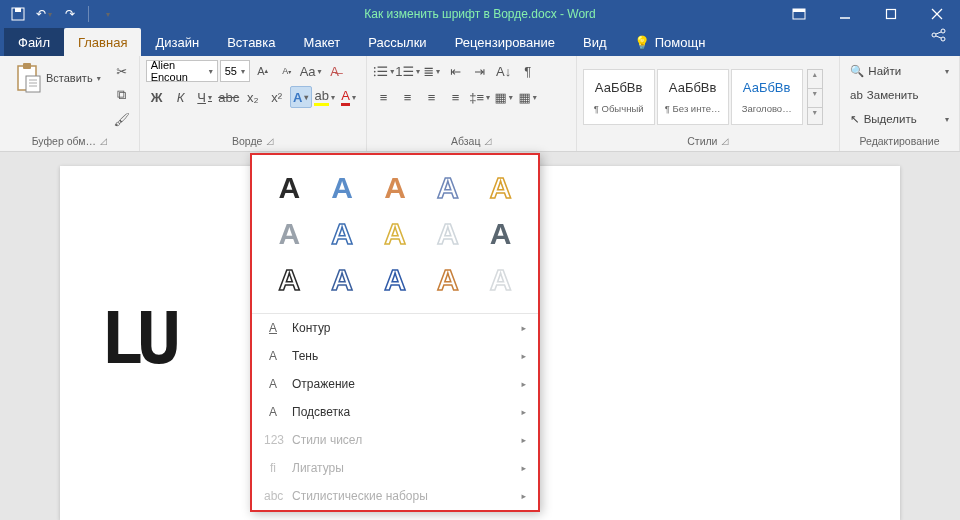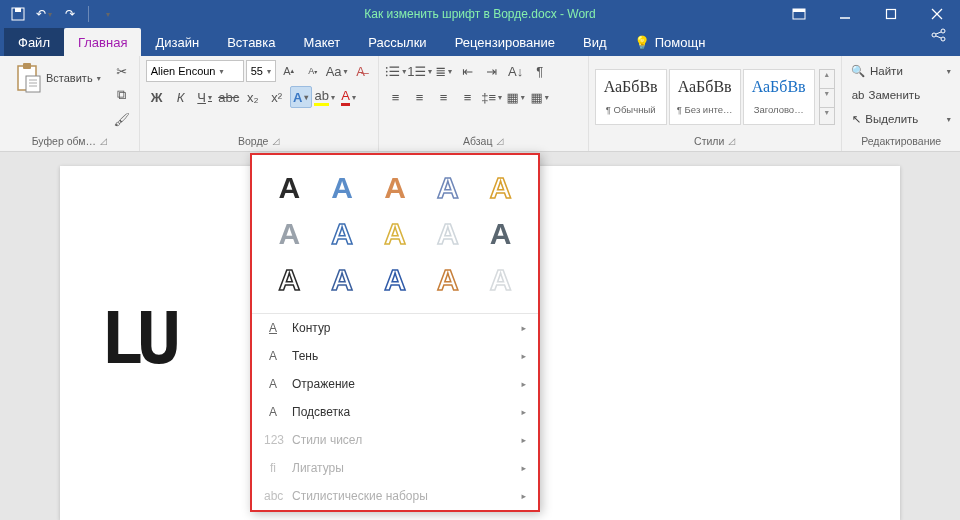--- a/index.html
+++ b/index.html
@@ -12,47 +12,47 @@
   .qat-sep { width: 1px; height: 16px; background: rgba(255,255,255,0.3); margin: 0 4px; }
   .title-text { position: absolute; left: 50%; transform: translateX(-50%); font-size: 12px; color: #86efac; }
   .winctl { position: absolute; right: 0; display: flex; }
   .winctl-btn { width: 46px; height: 28px; display: flex; align-items: center; justify-content: center; color: #fff; font-size: 12px; }
   .winctl-btn.close { }
   
   
   .ribbon-tabs { background: #2b579a; height: 28px; display: flex; align-items: stretch; padding-left: 4px; position: relative; }
   .tab { padding: 13px 14px; display: flex; align-items: center; color: #fff; font-size: 13px; }
   .tab.file { background: #1e3e6e; }
-  .tab.active { background: #f3f3f3; color: #a21caf; font-weight: normal; border-radius: 2px 2px 0 0; }
+  .tab.active { background: #f3f3f3; color: #a16207; font-weight: normal; border-radius: 2px 2px 0 0; }
   .tab-share { position: absolute; right: 12px; color: #fff; font-size: 13px; display:flex; align-items:center; }
   
   
   .ribbon { background: #f3f3f3; border-bottom: 1px solid #d4d4d4; height: 96px; display: flex; align-items: stretch; }
   .group { border-right: 1px solid #e1e1e1; padding: 4px 6px 2px; display: flex; flex-direction: column; justify-content: space-between; }
   .group-label { font-size: 10.5px; color: #666; text-align: center; padding: 2px 0; display:flex; align-items:center; justify-content:center; gap:4px;}
   .group-label .dialog-launcher { font-size: 9px; color:#888; }
   .group-body { flex: 1; display: flex; align-items: flex-start; gap: 4px; }
   
   .big-btn { display: flex; flex-direction: row; align-items: center; gap: 2px; padding: 2px 6px; font-size: 11px; color: #444; }
   .big-icon { width: 32px; height: 32px; display:flex; align-items:center; justify-content:center; }
   
   .small-btn { width: 22px; height: 22px; display: flex; align-items: center; justify-content: center; color: #555; font-size: 13px; border-radius: 2px; }
   .row { display: flex; align-items: center; gap: 2px; }
   .col { display: flex; flex-direction: column; gap: 2px; }
   
   .font-select { border: 1px solid #c4c4c4; background: #fff; font-size: 11px; height: 22px; padding: 0 4px; display:flex; align-items:center; gap:2px; }
-  .font-name { width: 98px; }
+  .font-name { width: 72px; }
   .font-size { width: 30px; }
   .dd-arr { font-size: 8px; color:#666; padding-left:2px; }
   
   .highlighted-btn { background: #c7ddf2; border:1px solid #9bbce0; }
   
   .style-gallery { display: flex; gap: 2px; }
   .style-item { border: 1px solid #d9d9d9; background: #fff; width: 72px; height: 56px; display:flex; flex-direction:column; align-items:center; justify-content:center; font-size:9.5px; color:#666; }
-  .style-item .prev { font-size: 16px; color:#333; margin-bottom:8px; font-family: Liberation Serif, serif; }
+  .style-item .prev { font-size: 13px; color:#333; margin-bottom:8px; font-family: Liberation Sans, sans-serif; }
   .style-item.link .prev { color:#1a6fc4; }
   
   .edit-group .col .erow { display:flex; align-items:center; gap:4px; font-size:11.5px; color:#444; height:22px; padding:0 4px;}
   
   
   .doc-area { background: #e6e6e6; height: calc(520px - 28px - 28px - 96px); padding: 14px 60px 0; position: relative; }
   .page { background: #fff; width: 100%; height: 100%; box-shadow: 0 1px 4px rgba(0,0,0,0.2); position: relative; overflow: hidden; }
   .sample-text { position:absolute; top:130px; left:40px; font-family: monospace; font-weight: bold; font-size: 72px; letter-spacing: -6px; color:#1a1a1a; }
   
   

